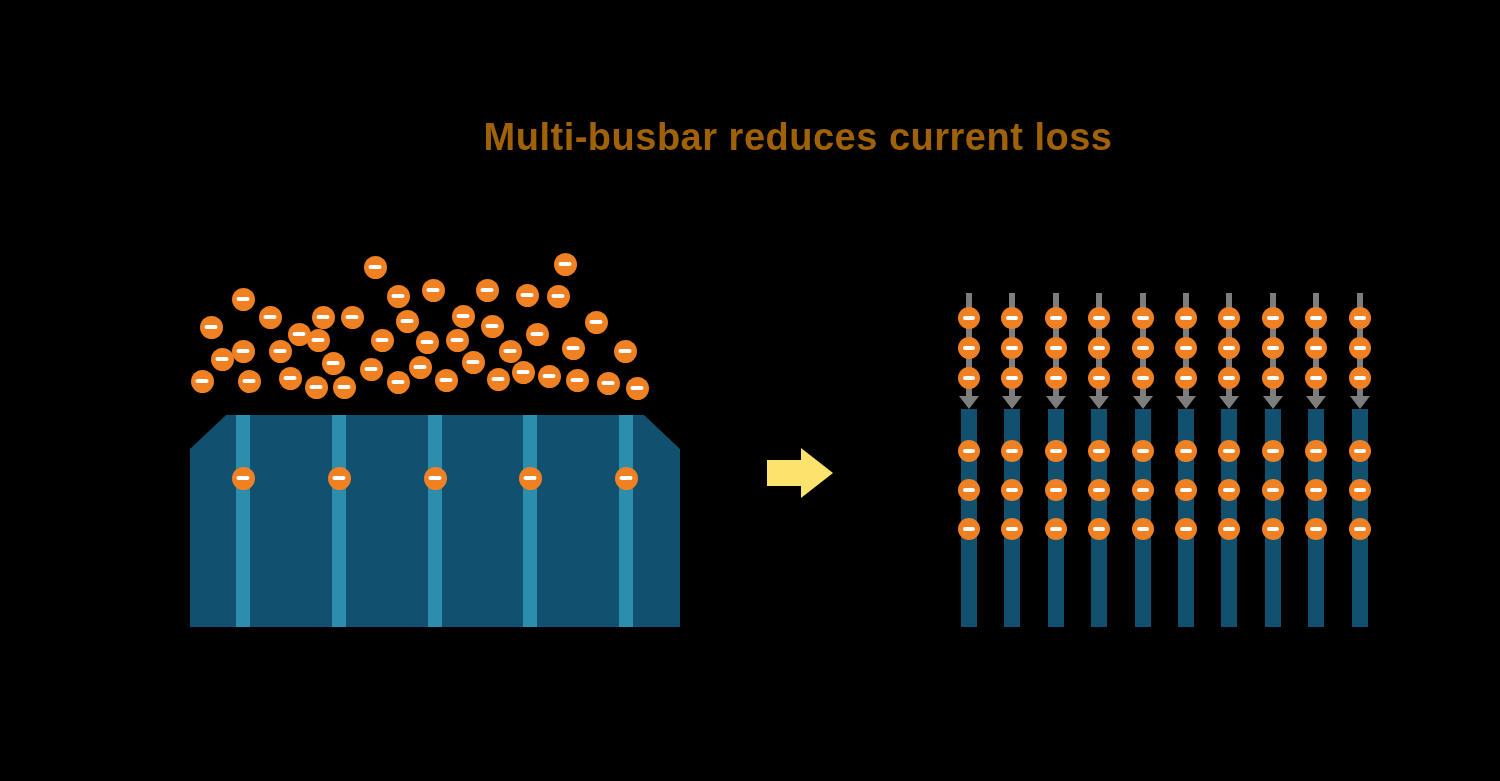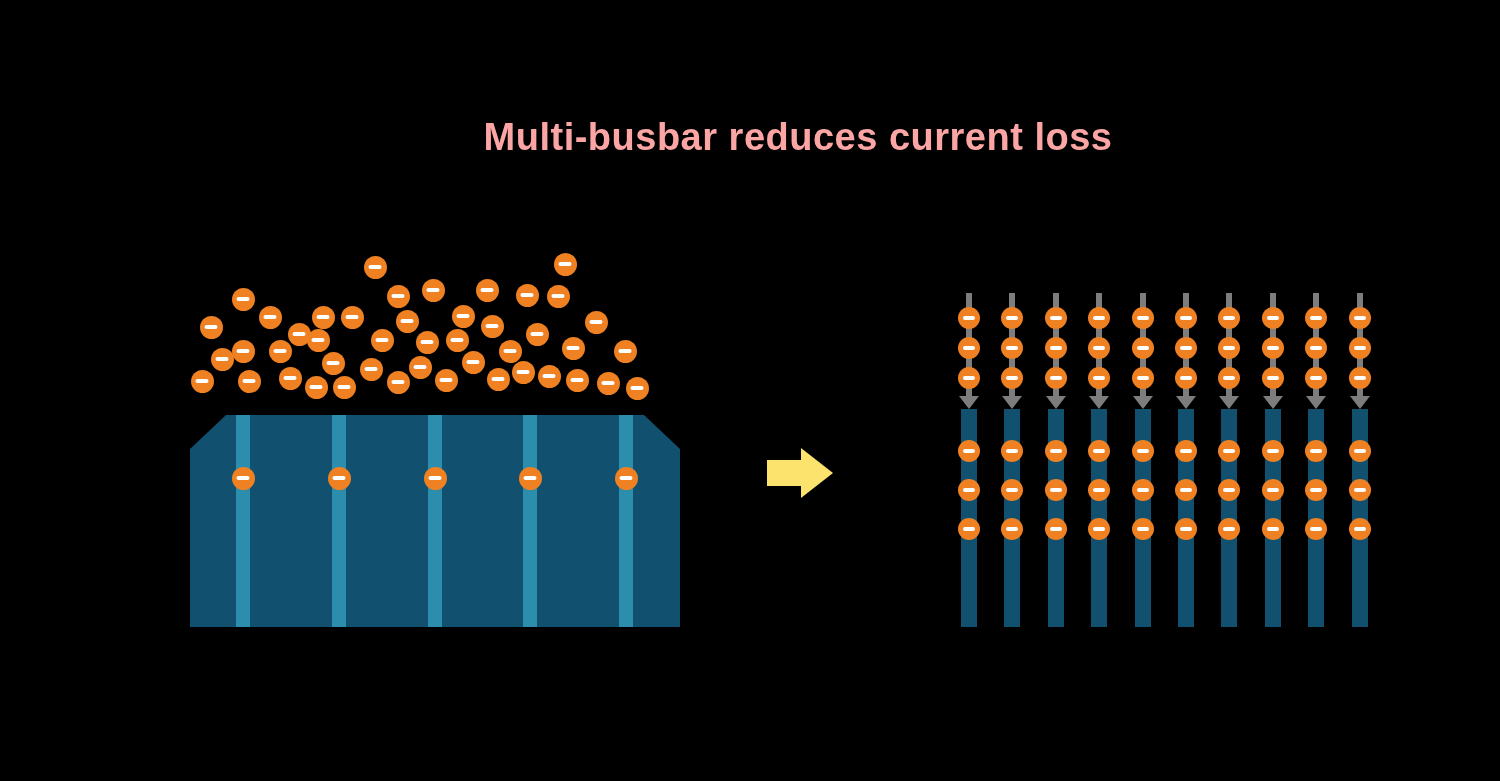--- a/index.html
+++ b/index.html
@@ -51,21 +51,21 @@
     top: 0;
     width: 100%;
     height: 100%;
     pointer-events: none;
   }
 </style>
 </head>
 <body>
 
 <div class="canvas" id="canvas" style="background: rgb(0, 0, 0);">
-  <h1 class="title" style="color: #fca5a5;">Multi-busbar reduces current loss</h1>
+  <h1 class="title" style="color: #a16207;">Multi-busbar reduces current loss</h1>
 
   <div class="layer" id="left-panel">
     <div id="cell" class="cell" style="left: 190px; top: 415px; width: 490px; height: 212px; background: rgb(17, 80, 110); clip-path: polygon(36px 0px, 454px 0px, 100% 34px, 100% 100%, 0px 100%, 0px 34px);">
         <div class="busbar" style="left: 46px; width: 14px; background: rgb(45, 141, 172);"></div>
         <div class="busbar" style="left: 142px; width: 14px; background: rgb(45, 141, 172);"></div>
         <div class="busbar" style="left: 238px; width: 14px; background: rgb(45, 141, 172);"></div>
         <div class="busbar" style="left: 333px; width: 14px; background: rgb(45, 141, 172);"></div>
         <div class="busbar" style="left: 429px; width: 14px; background: rgb(45, 141, 172);"></div>
       </div>
     <div class="layer" id="free-electrons">

